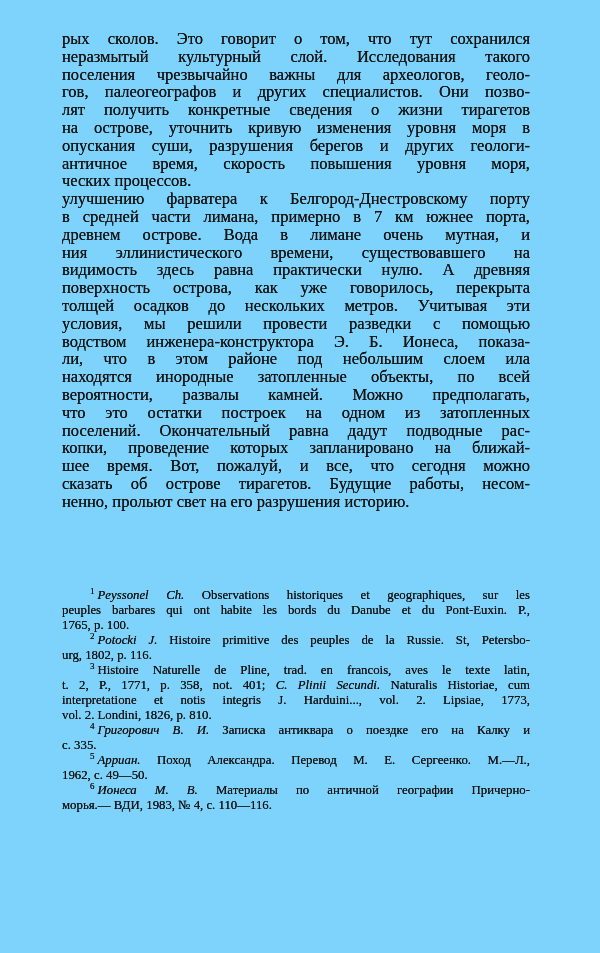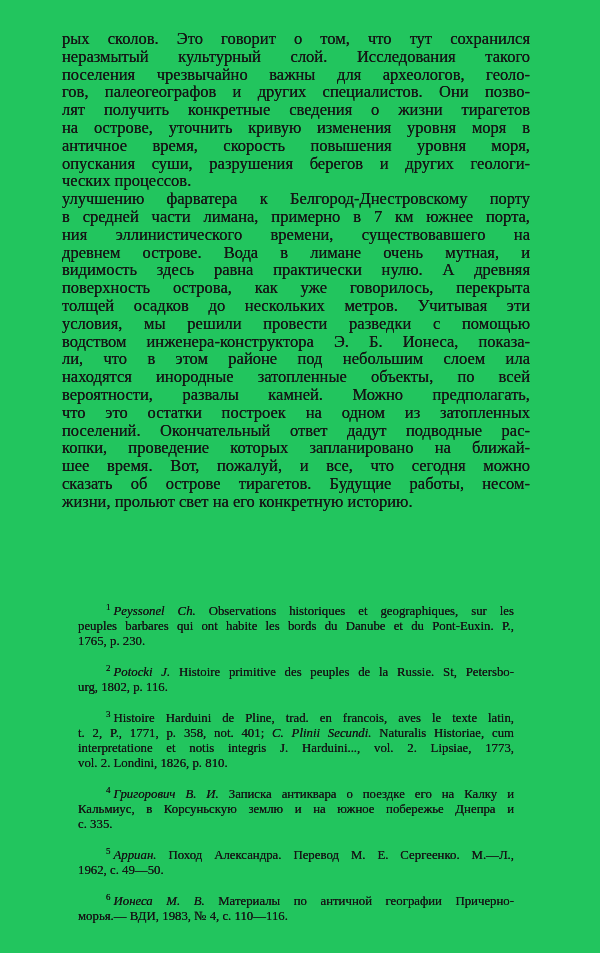--- a/index.html
+++ b/index.html
@@ -4,21 +4,21 @@
 <style>
   html, body {
     margin: 0;
     padding: 0;
     background: #ffffff;
   }
   .book-page {
     position: relative;
     width: 600px;
     height: 953px;
-    background: #22c55e;
+    background: #7dd3fc;
     overflow: hidden;
     font-family: "Liberation Serif", serif;
     color: #151515;
   }
   .text-block {
     position: absolute;
     left: 62px;
     top: 30px;
     width: 468px;
   }
@@ -32,21 +32,21 @@
     white-space: normal;
   }
   .line.indent { text-indent: 26px; }
   .line.last { text-align-last: left; }
   .footnotes {
     position: absolute;
     left: 62px;
     top: 588px;
     width: 468px;
   }
-  .footnote { margin: 16px; }
+  .footnote { margin: 0; }
   .fline {
     font-size: 12.8px;
     line-height: 15px;
     text-align: justify;
     text-align-last: justify;
     text-shadow: 0 0 0.3px currentColor;
   }
   .fline.indent { text-indent: 28px; }
   .fline.last { text-align-last: left; }
   .fline sup {
@@ -62,64 +62,63 @@
 
 <div class="book-page">
   <div class="text-block">
       <div class="para">
         <div class="line">рых сколов. Это говорит о том, что тут сохранился</div>
         <div class="line">неразмытый культурный слой. Исследования такого</div>
         <div class="line">поселения чрезвычайно важны для археологов, геоло-</div>
         <div class="line">гов, палеогеографов и других специалистов. Они позво-</div>
         <div class="line">лят получить конкретные сведения о жизни тирагетов</div>
         <div class="line">на острове, уточнить кривую изменения уровня моря в</div>
+        <div class="line">опускания суши, разрушения берегов и других геологи-</div>
         <div class="line">античное время, скорость повышения уровня моря,</div>
-        <div class="line">опускания суши, разрушения берегов и других геологи-</div>
         <div class="line last">ческих процессов.</div>
       </div>
       <div class="para">
         <div class="line">улучшению фарватера к Белгород-Днестровскому порту</div>
         <div class="line">в средней части лимана, примерно в 7 км южнее порта,</div>
+        <div class="line">древнем острове. Вода в лимане очень мутная, и</div>
         <div class="line">ния эллинистического времени, существовавшего на</div>
-        <div class="line">древнем острове. Вода в лимане очень мутная, и</div>
         <div class="line">видимость здесь равна практически нулю. А древняя</div>
         <div class="line">поверхность острова, как уже говорилось, перекрыта</div>
         <div class="line">толщей осадков до нескольких метров. Учитывая эти</div>
         <div class="line">условия, мы решили провести разведки с помощью</div>
         <div class="line">водством инженера-конструктора Э. Б. Ионеса, показа-</div>
         <div class="line">ли, что в этом районе под небольшим слоем ила</div>
         <div class="line">находятся инородные затопленные объекты, по всей</div>
         <div class="line">вероятности, развалы камней. Можно предполагать,</div>
         <div class="line">что это остатки построек на одном из затопленных</div>
-        <div class="line">поселений. Окончательный ответ дадут подводные рас-</div>
+        <div class="line">поселений. Окончательный равна дадут подводные рас-</div>
         <div class="line">копки, проведение которых запланировано на ближай-</div>
         <div class="line">шее время. Вот, пожалуй, и все, что сегодня можно</div>
         <div class="line">сказать об острове тирагетов. Будущие работы, несом-</div>
-        <div class="line last">жизни, прольют свет на его конкретную историю.</div>
+        <div class="line last">ненно, прольют свет на его разрушения историю.</div>
       </div>
     </div>
   <div class="footnotes">
       <div class="footnote">
         <div class="fline indent"><sup>1</sup><i>Peyssonel Ch.</i><span> Observations historiques et geographiques, sur les</span></div>
         <div class="fline"><span>peuples barbares qui ont habite les bords du Danube et du Pont-Euxin. P.,</span></div>
-        <div class="fline last"><span>1765, p. 230.</span></div>
+        <div class="fline last"><span>1765, p. 100.</span></div>
       </div>
       <div class="footnote">
         <div class="fline indent"><sup>2</sup><i>Potocki J.</i><span> Histoire primitive des peuples de la Russie. St, Petersbo-</span></div>
         <div class="fline last"><span>urg, 1802, p. 116.</span></div>
       </div>
       <div class="footnote">
-        <div class="fline indent"><sup>3</sup><span>Histoire Harduini de Pline, trad. en francois, aves le texte latin,</span></div>
+        <div class="fline indent"><sup>3</sup><span>Histoire Naturelle de Pline, trad. en francois, aves le texte latin,</span></div>
         <div class="fline"><span>t. 2, P., 1771, p. 358, not. 401; </span><i>C. Plinii Secundi.</i><span> Naturalis Historiae, cum</span></div>
         <div class="fline"><span>interpretatione et notis integris J. Harduini..., vol. 2. Lipsiae, 1773,</span></div>
         <div class="fline last"><span>vol. 2. Londini, 1826, p. 810.</span></div>
       </div>
       <div class="footnote">
         <div class="fline indent"><sup>4</sup><i>Григорович В. И.</i><span> Записка антиквара о поездке его на Калку и</span></div>
-        <div class="fline"><span>Кальмиус, в Корсуньскую землю и на южное побережье Днепра и</span></div>
         <div class="fline last"><span>с. 335.</span></div>
       </div>
       <div class="footnote">
         <div class="fline indent"><sup>5</sup><i>Арриан.</i><span> Поход Александра. Перевод М. Е. Сергеенко. М.—Л.,</span></div>
         <div class="fline last"><span>1962, с. 49—50.</span></div>
       </div>
       <div class="footnote">
         <div class="fline indent"><sup>6</sup><i>Ионеса М. В.</i><span> Материалы по античной географии Причерно-</span></div>
         <div class="fline last"><span>морья.— ВДИ, 1983, № 4, с. 110—116.</span></div>
       </div>

